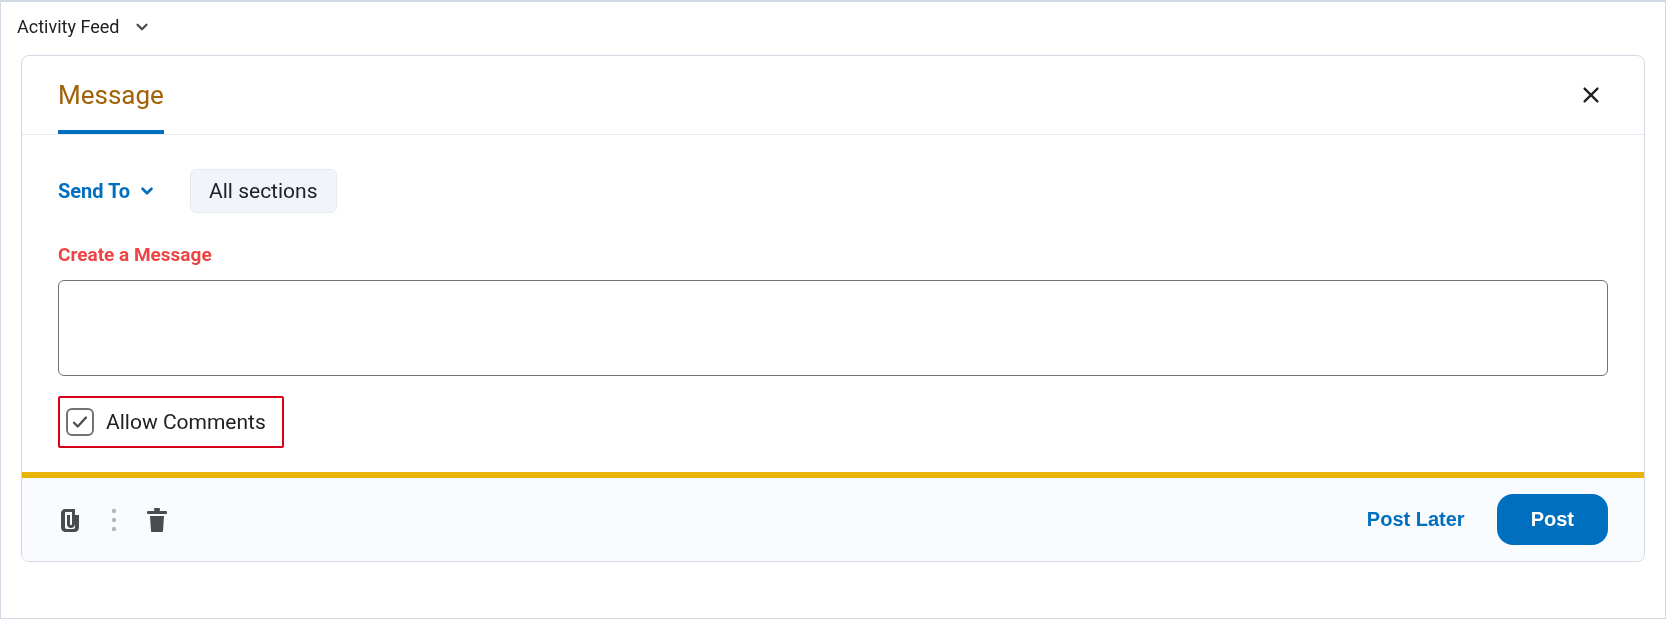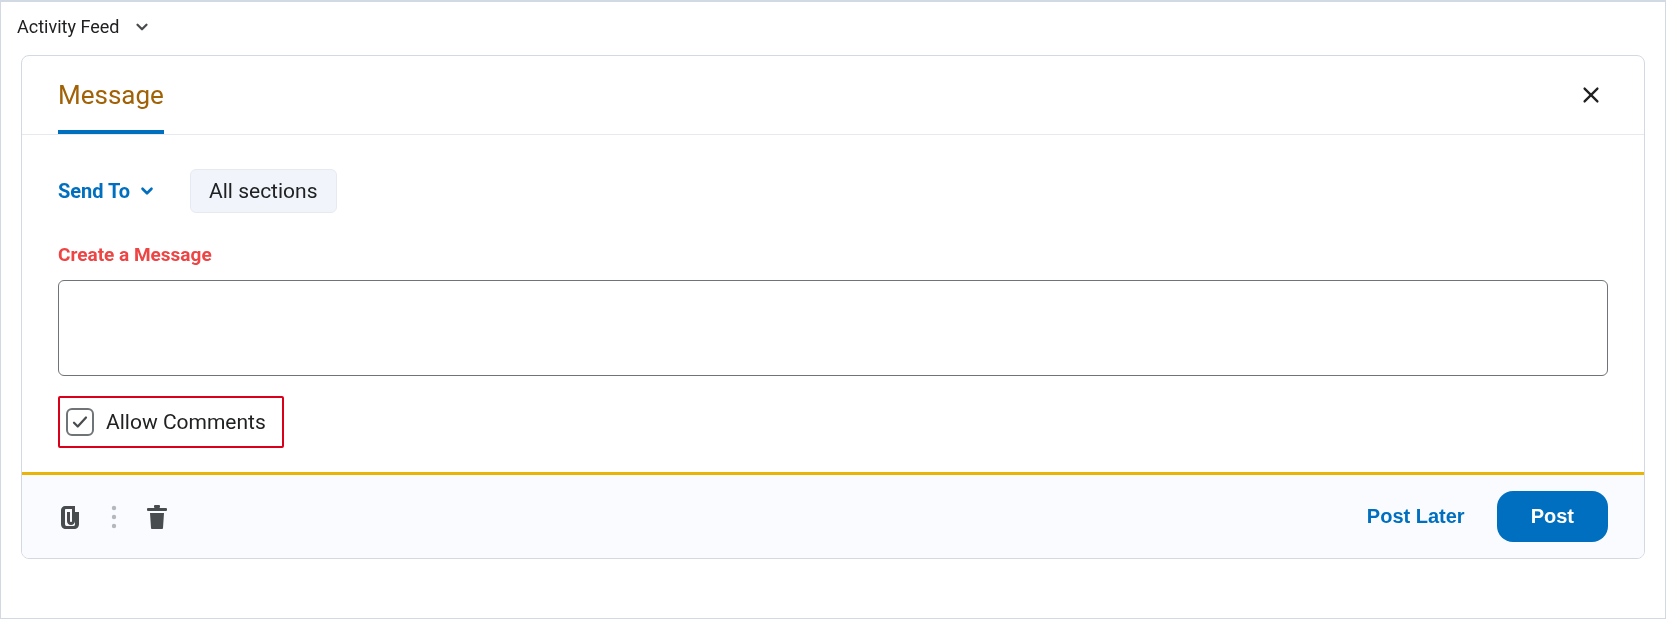--- a/index.html
+++ b/index.html
@@ -127,21 +127,21 @@
     }
     .allow-label {
       font-size: 21px;
       color: #202122;
     }
     .footer {
       display: flex;
       align-items: center;
       justify-content: space-between;
       background: #f9fbff;
-      border-top: 3px solid #eab308;
+      border-top: 6px solid #eab308;
       padding: 16px 36px;
     }
     .footer-left {
       display: flex;
       align-items: center;
       gap: 28px;
     }
     .icon-btn {
       cursor: pointer;
       display: flex;

